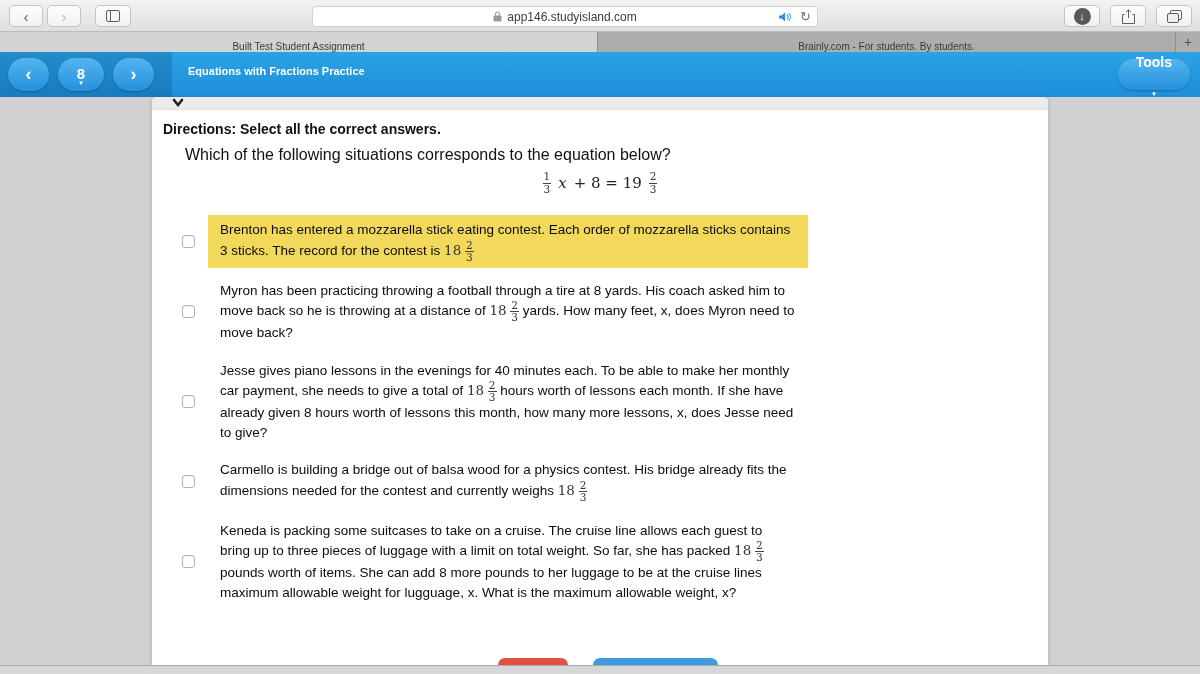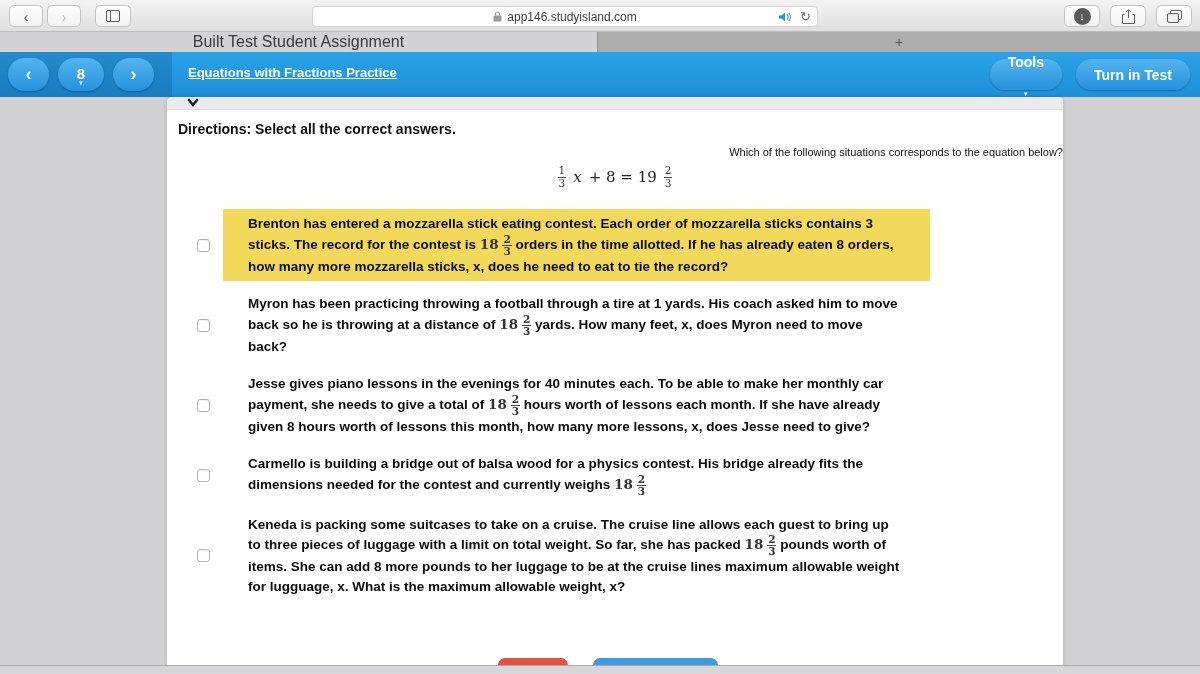--- a/index.html
+++ b/index.html
@@ -21,63 +21,63 @@
   .url-right { position:absolute; right:6px; top:2px; display:flex; align-items:center; gap:8px; }
   .reload { color:#6f6f6f; font-size:13px; }
   .right-btns { position:absolute; right:8px; top:5px; display:flex; gap:10px; }
   .rb { width:36px; height:22px; background:linear-gradient(#fdfdfd,#f2f2f2); border:1px solid #c3c3c3;
     border-radius:5px; display:flex; align-items:center; justify-content:center; }
   .dl-circle { width:17px; height:17px; border-radius:50%; background:#58595c; color:#fff; font-size:11px;
     display:flex; align-items:center; justify-content:center; line-height:1; }
 
   
   .tabbar { position:absolute; left:0; top:32px; width:1200px; height:20px; background:#aeaeae; display:flex; }
-  .tab { height:20px; display:flex; align-items:center; justify-content:center; font-size:16px; color:#3a3a3a;
+  .tab { height:20px; display:flex; align-items:flex-end; justify-content:center; font-size:10px; color:#3a3a3a;
     border-right:1px solid #909090; }
   .tab.active { background:#d3d3d5; width:598px; }
   .tab.inactive { background:#adadad; width:578px; }
   .newtab { flex:1; display:flex; align-items:center; justify-content:center; color:#555; font-size:14px; }
 
   
   .appheader { position:absolute; left:0; top:52px; width:1200px; height:45px;
     background:linear-gradient(#2ba2e6,#1e8ed9); }
   .nav-cluster { position:absolute; left:0; top:0; width:172px; height:45px; background:rgba(0,40,80,0.18); }
   .qbtn { position:absolute; top:6px; height:33px; border-radius:17px;
     background:linear-gradient(#55b4ef,#2491dc); color:#fff; display:flex; align-items:center; justify-content:center;
     font-weight:bold; box-shadow:0 1px 2px rgba(0,0,0,0.25); }
   .q-prev { left:8px; width:41px; font-size:18px; }
   .q-num { left:58px; width:46px; font-size:15px; flex-direction:column; }
   .q-next { left:113px; width:41px; font-size:18px; }
   .drop-caret { font-size:6px; line-height:3px; color:#fff; }
-  .htitle { position:absolute; left:188px; top:13px; color:#fff; font-size:13px; font-weight:bold;text-decoration:underline; }
+  .htitle { position:absolute; left:188px; top:13px; color:#fff; font-size:11px; font-weight:bold; }
   .hbtns { position:absolute; right:10px; top:7px; display:flex; gap:14px; }
   .hbtn { height:31px; border-radius:16px; background:linear-gradient(#55b4ef,#2491dc); color:#fff;
     font-weight:bold; font-size:14px; display:flex; align-items:center; justify-content:center; padding:8px 18px;
     box-shadow:0 1px 2px rgba(0,0,0,0.25); flex-direction:column;gap:23px; }
 
   
   .contentbg { position:absolute; left:0; top:97px; width:1200px; height:568px; background:#d1d1d3; }
-  .panel { position:absolute; left:167px; top:0; width:896px; height:568px; background:#fff;
+  .panel { position:absolute; left:152px; top:0; width:896px; height:568px; background:#fff;
     border-radius:5px 5px 0 0; box-shadow:0 0 4px rgba(0,0,0,0.18); }
   .panel-topbar { height:13px; background:#ebebeb; border-bottom:1px solid #dedede; border-radius:5px 5px 0 0;
     position:relative; }
   .panel-chevron { position:absolute; left:20px; top:1px; width:12px; height:10px; }
   .directions { margin:11px 0 0 11px; font-size:14px; font-weight:bold; color:#111; }
-  .question { margin:9px 0 0 33px; font-size:11px; color:#111;text-align:right; }
+  .question { margin:9px 0 0 33px; font-size:16px; color:#111; }
   .equation { margin:3px auto 0 auto; width:200px; text-align:center; font-family:"DejaVu Serif", serif;
     font-size:15px; color:#222; display:flex; align-items:center; justify-content:center; gap:7px; height:32px; }
   .frac { display:inline-flex; flex-direction:column; align-items:center; font-family:"DejaVu Serif", serif;
     font-size:10.5px; line-height:1.05; color:#333; vertical-align:middle; }
   .frac .num { border-bottom:1px solid #444; padding:0 1px; }
   .eq-var { font-style:italic; }
   .options { margin-top:16px; }
   .optrow { display:flex; align-items:center; margin:0 0 8px 30px; }
   .checkbox { width:13px; height:13px; border:1px solid #b3b3b3; border-radius:3px; background:#fff;
     flex:0 0 13px; margin-right:13px; box-shadow:inset 0 1px 1px rgba(0,0,0,0.06); }
-  .optlabel { width:707px; font-size:13.5px; line-height:19.5px; color:#0c0c0c; padding:5px 25px;font-weight:bold; }
+  .optlabel { width:600px; font-size:13.5px; line-height:19.5px; color:#0c0c0c; padding:5px 12px; }
   .optlabel.highlight { background:#f2d95c; }
   .mixed { white-space:nowrap; }
   .mixed .whole { font-family:"DejaVu Serif", serif; color:#333; }
   .clipped-btn { position:absolute; bottom:0; height:7px; border-radius:8px 8px 0 0; }
   .btn-red { left:498px; width:70px; background:#e2503f; }
   .btn-blue { left:593px; width:125px; background:#3f9bdf; }
 
   
   .winbottom { position:absolute; left:0; top:665px; width:1200px; height:9px; background:#d7d7d9;
     border-top:1px solid #aaaaaa; }
@@ -145,20 +145,23 @@
           </svg>
       </span>
     </div>
   </div>
 </div>
 
 <div class="tabbar">
   <div class="tab active">
     <span>Built Test Student Assignment</span>
   </div>
+  <div class="tab inactive">
+    <span>Brainly.com - For students. By students.</span>
+  </div>
   <div class="newtab">+</div>
 </div>
 
 <div class="appheader">
   <div class="nav-cluster">
     <div class="qbtn q-prev">
       <span>‹</span>
     </div>
     <div class="qbtn q-num">
       <span>8</span>
@@ -166,23 +169,20 @@
     </div>
     <div class="qbtn q-next">
       <span>›</span>
     </div>
   </div>
   <div class="htitle">Equations with Fractions Practice</div>
   <div class="hbtns">
     <div class="hbtn">
       <span>Tools</span>
       <span class="drop-caret">▼</span>
-    </div>
-    <div class="hbtn">
-      <span>Turn in Test</span>
     </div>
   </div>
 </div>
 
 <div class="contentbg">
   <div class="panel">
     <div class="panel-topbar">
       <span class="panel-chevron">
         <svg width="12" height="10" viewBox="0 0 12 10">
             <path d="M2 2 L6 7 L10 2" fill="none" stroke="#222" stroke-width="2.6" stroke-linecap="round"></path>
@@ -212,28 +212,27 @@
         <span class="checkbox"></span>
         <span class="optlabel highlight">
           <span>Brenton has entered a mozzarella stick eating contest. Each order of mozzarella sticks contains 3 sticks. The record for the contest is </span>
           <span class="mixed">
             <span class="whole">18</span>
             <span class="frac">
                 <span class="num">2</span>
                 <span class="den">3</span>
               </span>
           </span>
-          <span> orders in the time allotted. If he has already eaten 8 orders, how many more mozzarella sticks, x, does he need to eat to tie the record?</span>
-        </span>
-      </div>
-
-      <div class="optrow">
-        <span class="checkbox"></span>
-        <span class="optlabel">
-          <span>Myron has been practicing throwing a football through a tire at 1 yards. His coach asked him to move back so he is throwing at a distance of </span>
+        </span>
+      </div>
+
+      <div class="optrow">
+        <span class="checkbox"></span>
+        <span class="optlabel">
+          <span>Myron has been practicing throwing a football through a tire at 8 yards. His coach asked him to move back so he is throwing at a distance of </span>
           <span class="mixed">
             <span class="whole">18</span>
             <span class="frac">
                 <span class="num">2</span>
                 <span class="den">3</span>
               </span>
           </span>
           <span> yards. How many feet, x, does Myron need to move back?</span>
         </span>
       </div>

